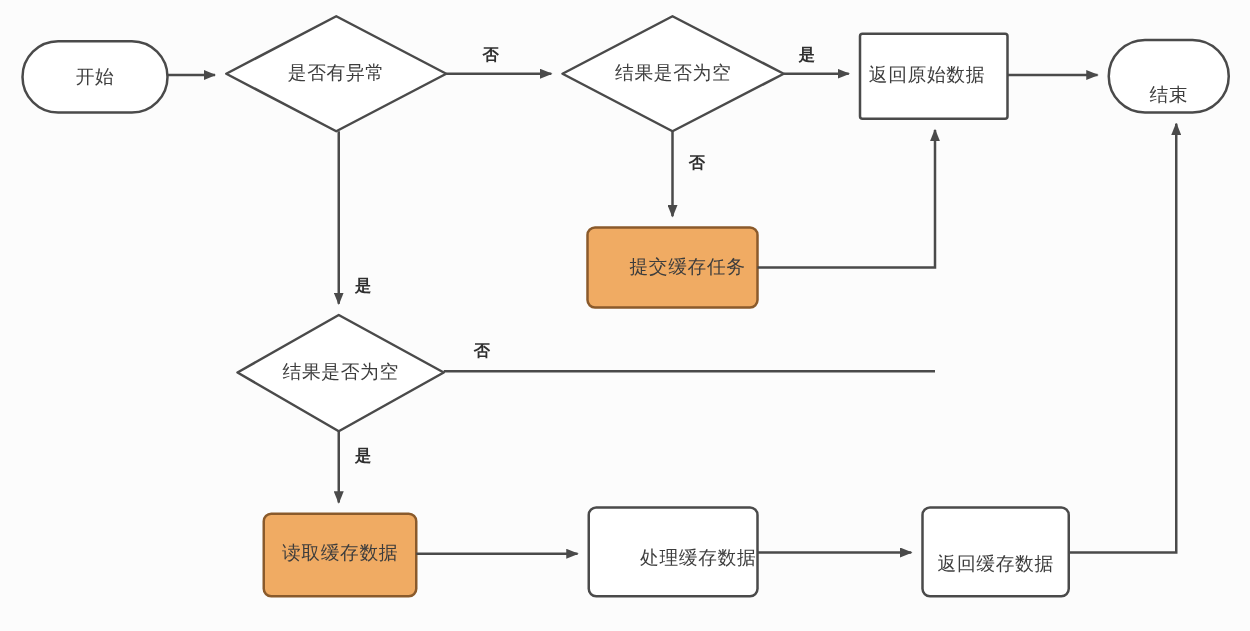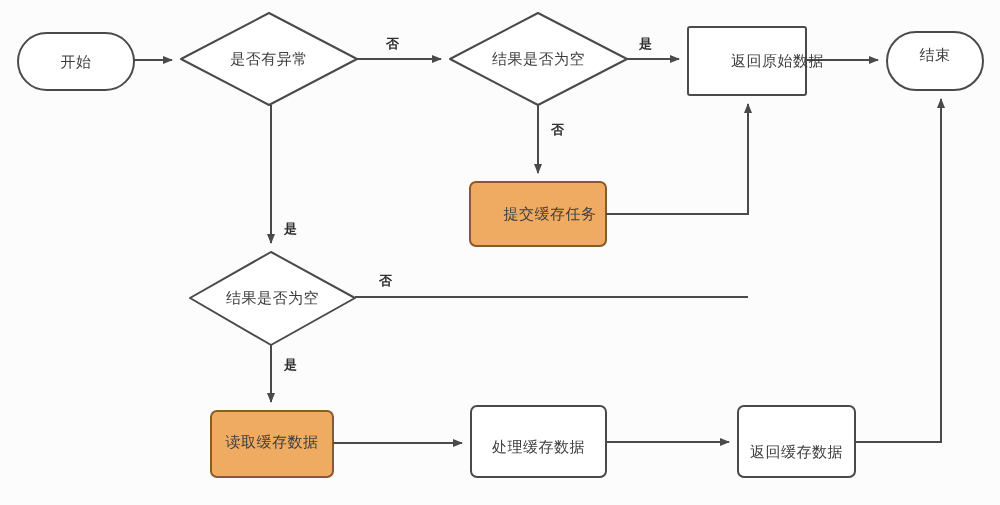--- a/index.html
+++ b/index.html
@@ -122,31 +122,31 @@
       <path d="M855,442 L941,442 L941,99" marker-end="url(#arrow)"></path>
     </g>
   </svg>
 
   <div class="node-label" style="left:18px; top:33px; width:116px; height:57px;">开始</div>
 
   <div class="node-label" style="left:181px; top:33px; width:176px; height:52px;">是否有异常</div>
 
   <div class="node-label" style="left:450px; top:33px; width:177px; height:52px;">结果是否为空</div>
 
-  <div class="node-label" style="left:688px; top:27px; width:107px; height:68px;padding-left:36px;">返回原始数据</div>
+  <div class="node-label" style="left:688px; top:27px; width:107px; height:68px;">返回原始数据</div>
 
-  <div class="node-label" style="left:887px; top:26px; width:96px; height:58px;">结束</div>
+  <div class="node-label" style="left:887px; top:48px; width:96px; height:58px;">结束</div>
 
   <div class="node-label" style="left:470px; top:182px; width:160px; height:64px;">提交缓存任务</div>
 
   <div class="node-label" style="left:190px; top:272px; width:165px; height:52px;">结果是否为空</div>
 
   <div class="node-label" style="left:211px; top:411px; width:122px; height:66px;font-family:Liberation Mono, monospace;">读取缓存数据</div>
 
-  <div class="node-label" style="left:471px; top:406px; width:135px; height:82px;">处理缓存数据</div>
+  <div class="node-label" style="left:471px; top:406px; width:135px; height:82px;padding-left:20px;">处理缓存数据</div>
 
   <div class="node-label" style="left:738px; top:406px; width:117px; height:91px;">返回缓存数据</div>
 
   <div class="edge-label" style="left:386px; top:35px;">否</div>
 
   <div class="edge-label" style="left:284px; top:220px;">是</div>
 
   <div class="edge-label" style="left:639px; top:35px;">是</div>
 
   <div class="edge-label" style="left:551px; top:121px;">否</div>

